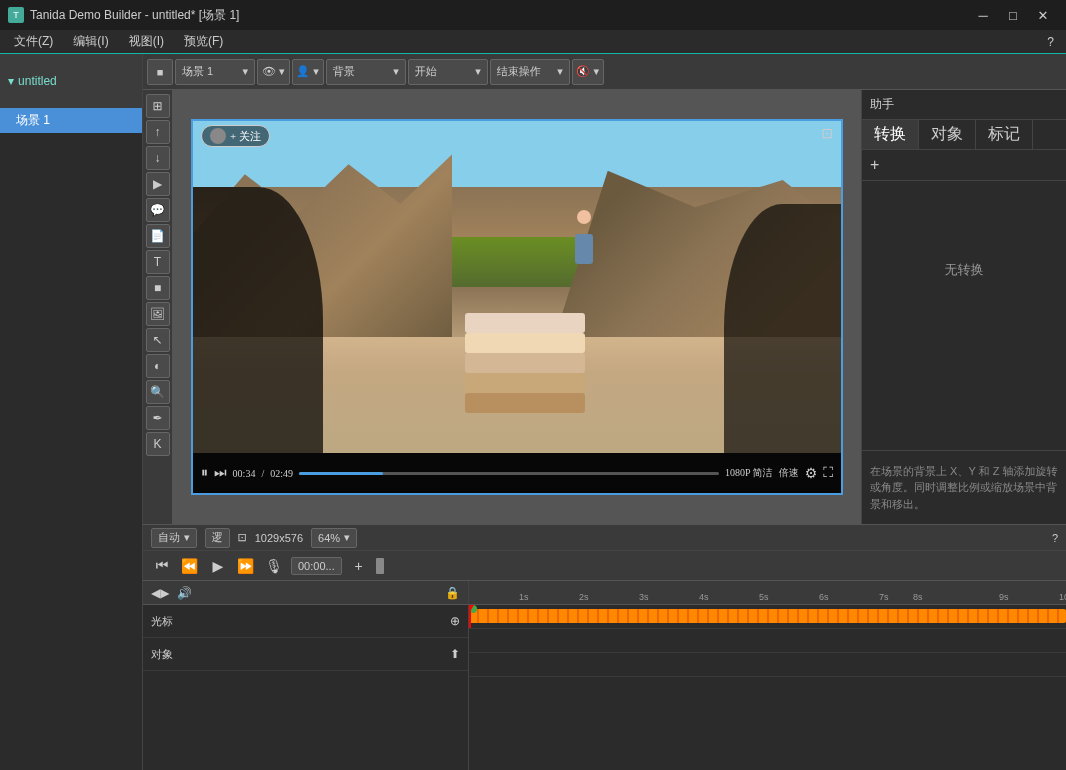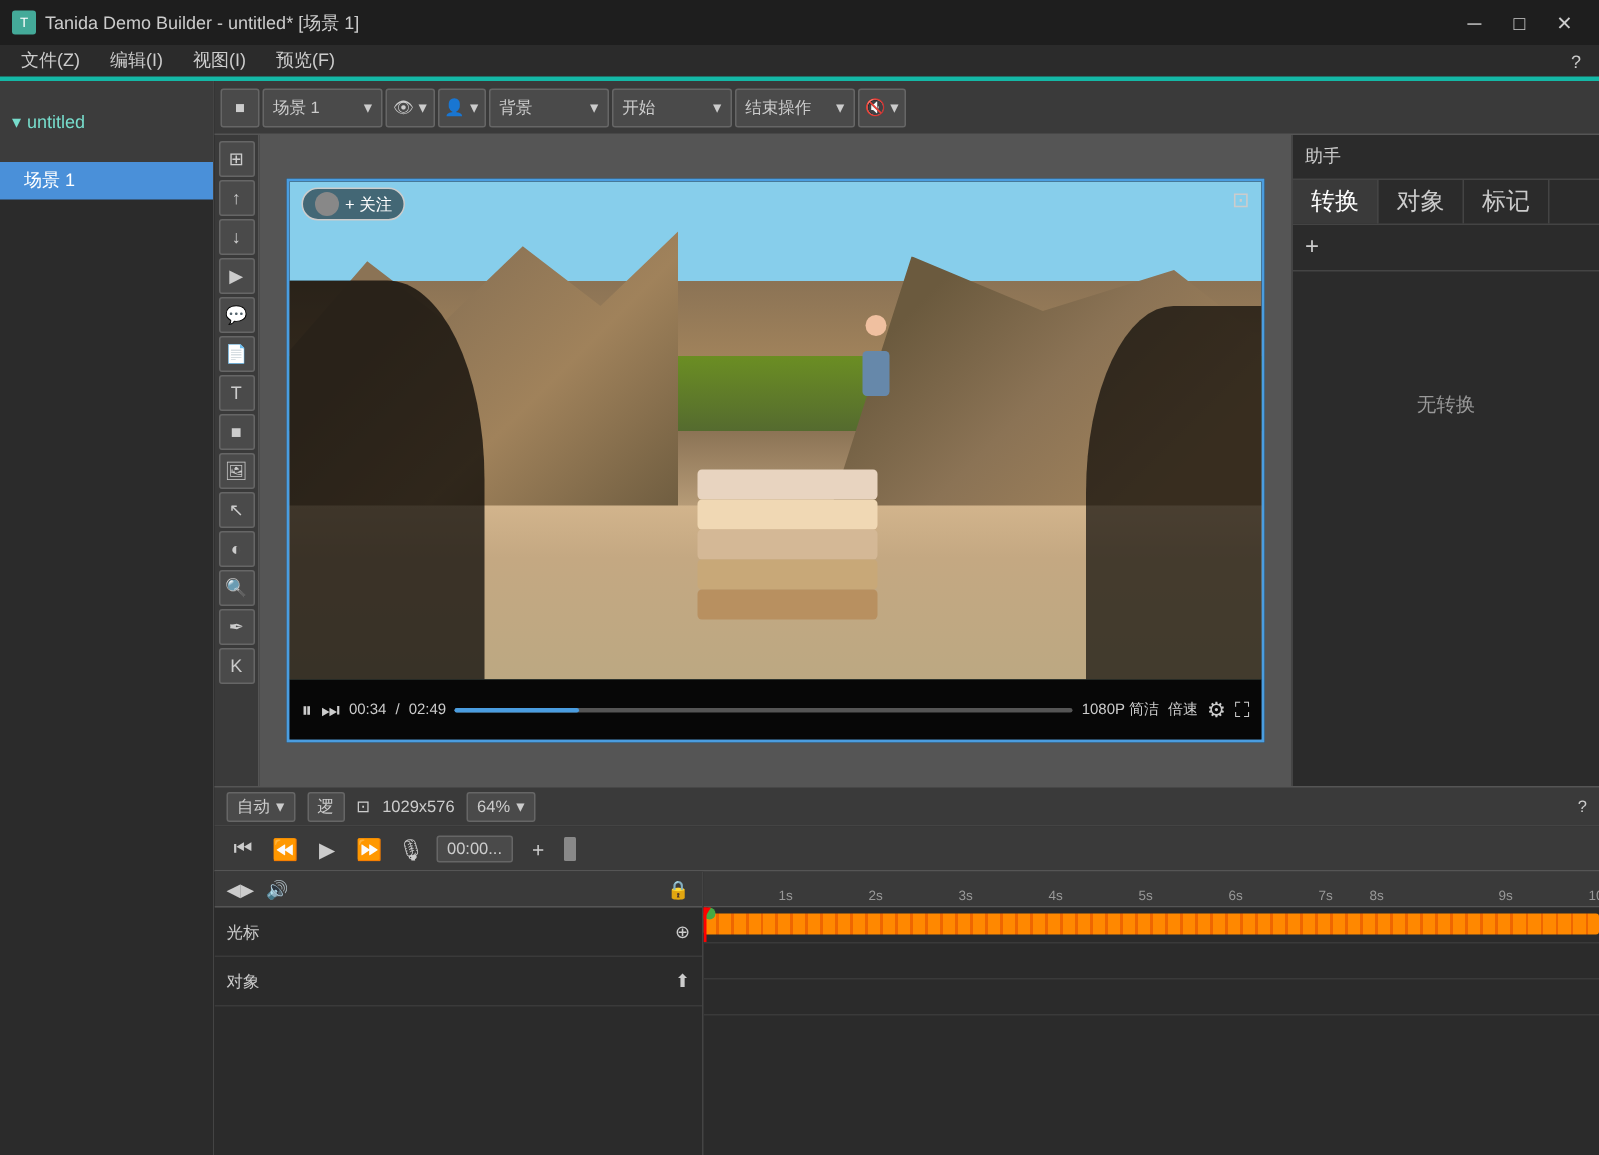--- a/index.html
+++ b/index.html
@@ -6,21 +6,21 @@
     body { width: 1066px; height: 770px; background: #2b2b2b; font-family: 'Microsoft YaHei', Arial, sans-serif; font-size: 12px; color: #ccc; overflow: hidden; }
 
     
     #titlebar { height: 30px; background: #1e1e1e; display: flex; align-items: center; padding: 0 8px; color: #ccc; font-size: 12px; user-select: none; }
     #titlebar .app-icon { width: 16px; height: 16px; background: #4a9; border-radius: 2px; margin-right: 6px; display: inline-block; font-size: 9px; color: white; text-align: center; line-height: 16px; }
     #titlebar .title { flex: 1; }
     #titlebar .win-btns { display: flex; gap: 0; }
     #titlebar .win-btn { width: 30px; height: 30px; display: flex; align-items: center; justify-content: center; cursor: pointer; font-size: 13px; }
 
     
-    #menubar { height: 24px; background: #2b2b2b; display: flex; align-items: center; padding: 0 4px; border-bottom: 3px solid #14b8a6; }
+    #menubar { height: 24px; background: #2b2b2b; display: flex; align-items: center; padding: 0 4px; border-bottom: 1px solid #14b8a6; }
     #menubar .menu-item { padding: 2px 10px; cursor: pointer; color: #ccc; font-size: 12px; }
     #menubar .help-btn { margin-left: auto; padding: 2px 8px; cursor: pointer; color: #ccc; }
 
     
     #main { display: flex; height: calc(770px - 30px - 24px); }
 
     
     #project-panel { width: 143px; background: #2b2b2b; border-right: 1px solid #444; display: flex; flex-direction: column; }
     #project-title { background: #3c3c3c; padding: 20px 8px; color: #7dc; font-size: 12px; cursor: pointer; display: flex; align-items: center; gap: 4px; }
     #project-title::before { content: '▾'; color: #7dc; }
@@ -34,21 +34,21 @@
     .toolbar-btn { height: 26px; min-width: 26px; background: #4a4a4a; border: 1px solid #666; color: #ccc; font-size: 11px; cursor: pointer; display: flex; align-items: center; justify-content: center; padding: 0 4px; gap: 2px; border-radius: 2px; }
     .toolbar-dropdown { height: 26px; min-width: 80px; background: #4a4a4a; border: 1px solid #666; color: #ccc; font-size: 11px; cursor: pointer; display: flex; align-items: center; justify-content: space-between; padding: 0 6px; border-radius: 2px; }
 
     
     #tools-panel { width: 30px; background: #3a3a3a; border-right: 1px solid #555; display: flex; flex-direction: column; align-items: center; padding: 4px 0; gap: 2px; }
     .tool-btn { width: 24px; height: 24px; background: #4a4a4a; border: 1px solid #666; color: #ccc; font-size: 12px; cursor: pointer; display: flex; align-items: center; justify-content: center; border-radius: 2px; }
 
     
     #canvas-wrapper { display: flex; flex: 1; overflow: hidden; }
     #canvas-container { flex: 1; background: #555; display: flex; align-items: center; justify-content: center; position: relative; overflow: hidden; }
-    #video-frame { width: 652px; height: 376px; background: #1a1a1a; position: relative; border: 2px solid #4a9de0; overflow: hidden; }
+    #video-frame { width: 652px; height: 376px; background: #1a1a1a; position: relative; border: 2px solid #4a9de0; overflow: hidden; font-family: Liberation Serif, serif; }
     #video-overlay { position: absolute; bottom: 0; left: 0; right: 0; height: 40px; background: rgba(0,0,0,0.7); display: flex; align-items: center; padding: 0 8px; gap: 6px; font-size: 10px; color: #ccc; }
     .video-ctrl-btn { color: #ccc; font-size: 14px; cursor: pointer; }
     .video-time { font-size: 10px; color: #ccc; }
     .video-progress { flex: 1; height: 3px; background: #555; border-radius: 2px; position: relative; }
     .video-progress-fill { width: 20%; height: 100%; background: #4a9de0; border-radius: 2px; }
     #video-top-bar { position: absolute; top: 0; left: 0; right: 0; height: 30px; display: flex; align-items: center; padding: 0 8px; }
     #follow-btn { background: rgba(0,0,0,0.5); border: 1px solid #ccc; color: white; font-size: 11px; padding: 2px 8px; cursor: pointer; border-radius: 12px; display: flex; align-items: center; gap: 4px; }
     #corner-icon { position: absolute; top: 4px; right: 8px; color: #ccc; font-size: 14px; }
 
     
@@ -226,20 +226,21 @@
         <div id="assistant-header">助手</div>
         <div id="assistant-tabs">
           <div class="assistant-tab active">转换</div>
           <div class="assistant-tab">对象</div>
           <div class="assistant-tab">标记</div>
         </div>
         <div id="assistant-add">+</div>
         <div id="assistant-content">
           <div id="no-transition">无转换</div>
         </div>
+        <div id="assistant-desc">在场景的背景上 X、Y 和 Z 轴添加旋转或角度。同时调整比例或缩放场景中背景和移出。</div>
       </div>
     </div>
 
     <div id="canvas-statusbar">
       <div class="status-dropdown">
         <span>自动</span>
         <span>▾</span>
       </div>
       <div class="status-dropdown">
         <span>逻</span>

